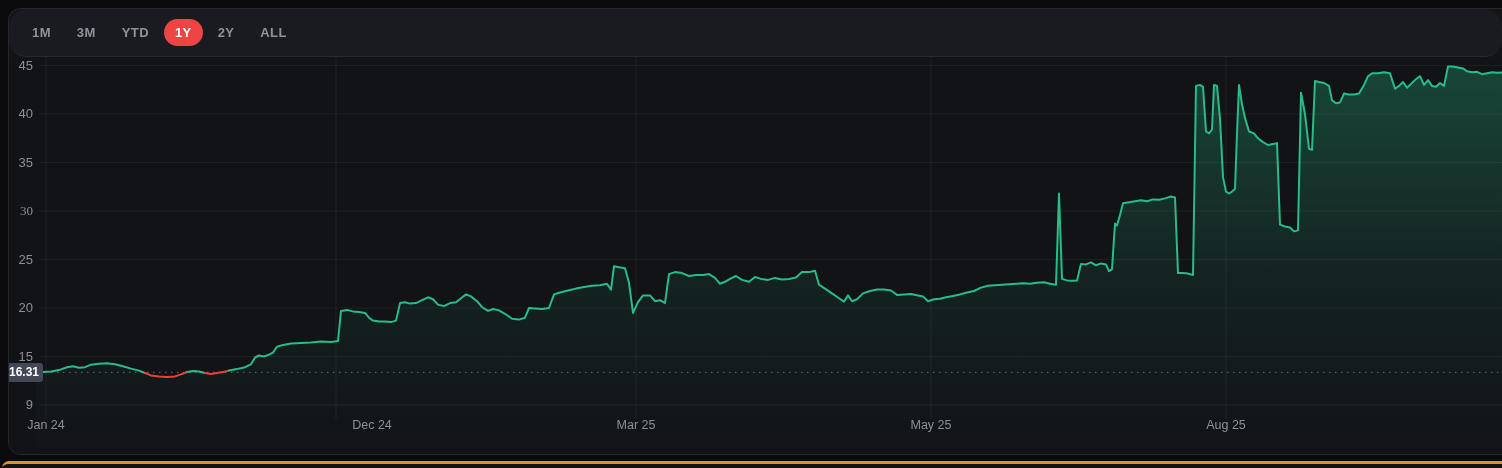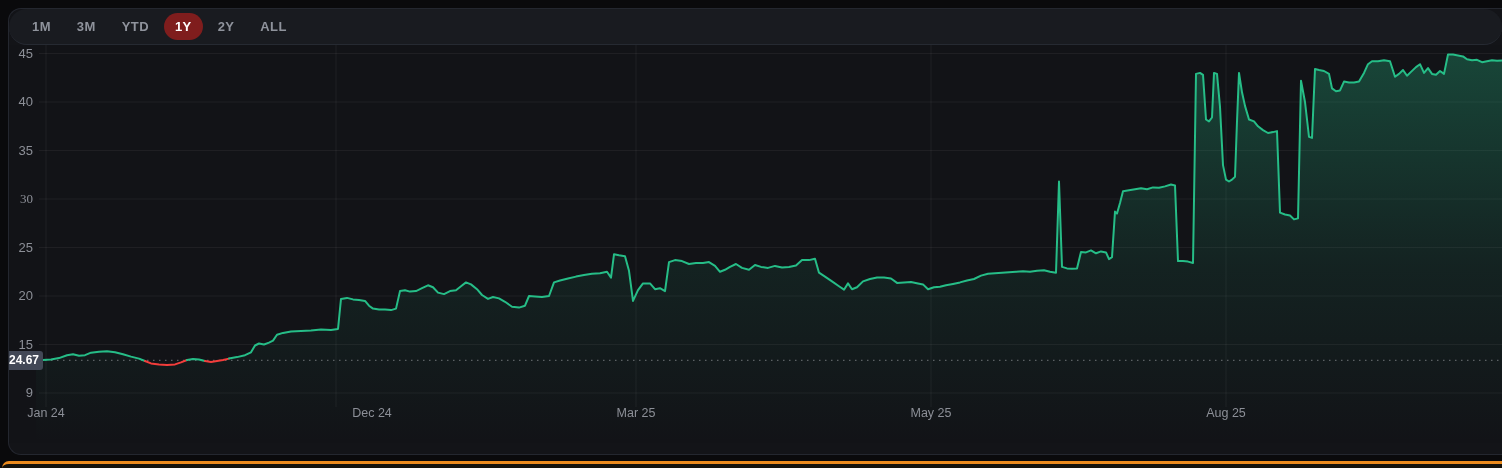--- a/index.html
+++ b/index.html
@@ -12,32 +12,32 @@
   .page { position:absolute; inset:0; }
 
   .panel {
     position:absolute; left:8px; top:8px; width:1494px; height:447px;
     background:#131418;
     border:1px solid #24272f; border-right:none;
     border-radius:13px 0 0 13px;
     overflow:hidden;
   }
   .nav {
-    height:36px; background:#191b20;
+    height:48px; background:#191b20;
     border-bottom:1px solid #262a32;
     display:flex; align-items:center;
     padding-left:12px; gap:4px;border-radius:18px;
   }
   .range-btn {
     background:transparent; border:none; cursor:pointer;
     color:#8f939c; font-family:inherit;
     font-size:13px; font-weight:700; letter-spacing:.4px;
     padding:7px 11px; border-radius:15px; line-height:1;
   }
-  .range-btn.active { background:#7f1d1d; color:#ffffff; }
+  .range-btn.active { background:#ef4444; color:#ffffff; }
 
   .chart {
     position:relative; width:1494px; height:398px; background:#121317;
   }
   .chart svg { position:absolute; left:0; top:0; display:block; }
 
   .y-label {
     position:absolute; left:0; width:24px; text-align:right;
     color:#8c8f97; font-size:13px; line-height:16px;
     user-select:none;
@@ -101,21 +101,21 @@
           <path d="M27,315.5L27,315.5L34,315.0L42,314.5L50,313.1L58,310.2L64,309.2L70,310.7L76,310.2L82,307.7L90,306.8L98,306.3L106,307.3L114,309.2L122,311.6L130,313.6L136,316.0L142,318.4L150,319.4L158,319.9L166,319.4L172,317.4L178,315.0L184,314.1L190,314.5L196,316.0L202,317.0L208,316.0L214,315.0L220,313.6L228,312.1L236,310.2L242,307.3L246,300.5L250,298.5L255,299.5L260,297.6L264,295.6L268,289.8L274,287.9L282,286.4L292,285.9L302,285.4L312,284.5L322,284.9L329,284.0L332,253.9L338,252.9L344,254.4L350,254.9L356,255.9L360,260.7L364,263.6L370,264.6L376,264.6L382,265.1L387,263.6L391,246.1L396,245.2L401,246.6L407,246.1L413,243.2L419,240.3L424,242.3L429,247.6L435,249.1L441,246.1L447,245.2L452,241.3L457,237.4L462,239.4L468,244.2L473,250.0L479,253.9L484,252.0L490,253.4L496,256.8L503,261.7L510,262.6L516,260.7L520,251.0L526,251.5L533,252.0L540,251.0L545,237.4L551,235.5L559,233.5L567,231.6L575,230.1L583,228.7L591,228.2L598,226.8L602,232.6L605,209.3L610,210.3L616,211.2L620,225.8L624,255.9L629,245.2L634,238.4L641,238.4L646,244.2L651,243.2L656,246.1L660,217.1L666,215.1L673,216.1L680,219.0L687,218.0L694,218.0L700,217.1L706,220.9L711,226.8L716,224.8L721,221.9L727,219.0L733,222.9L740,224.8L746,220.0L752,221.9L759,222.9L766,220.9L773,222.4L780,221.9L787,220.4L793,215.1L800,215.1L806,213.7L810,227.7L816,231.6L823,236.4L830,241.3L835,244.7L839,238.4L843,244.2L848,242.3L854,236.4L861,234.0L868,232.6L875,232.6L882,233.5L888,237.9L895,237.4L902,236.9L909,238.4L914,239.4L919,244.2L925,242.3L931,241.8L937,240.3L944,238.9L951,237.4L958,235.5L965,234.0L972,230.6L979,228.7L986,228.2L993,227.7L1000,227.2L1007,226.8L1014,226.3L1021,226.8L1028,225.8L1035,225.3L1041,226.8L1047,227.7L1050,136.5L1053,221.9L1058,223.4L1063,223.8L1068,223.4L1072,206.9L1077,207.4L1082,205.4L1087,208.3L1092,206.4L1097,207.4L1100,214.1L1103,212.2L1106,166.6L1108,168.6L1111,157.9L1114,146.2L1120,145.3L1126,144.3L1132,143.3L1138,144.3L1144,142.4L1150,142.8L1156,141.4L1162,139.5L1166,140.4L1169,216.1L1174,216.1L1179,216.6L1184,218.0L1187,28.9L1191,27.9L1194,29.8L1197,74.5L1200,76.4L1203,72.5L1205,27.9L1208,28.9L1211,61.9L1214,120.1L1217,134.6L1220,136.5L1223,134.6L1226,131.7L1228,76.4L1230,27.9L1233,47.3L1236,60.9L1240,74.5L1245,76.4L1249,81.3L1254,85.1L1259,88.0L1264,87.1L1268,86.1L1271,167.6L1276,169.5L1281,170.5L1285,174.4L1289,173.4L1292,35.7L1296,57.0L1300,91.9L1303,92.9L1306,24.0L1310,25.0L1315,26.0L1320,28.9L1323,43.4L1327,46.3L1331,45.4L1335,36.6L1340,37.6L1345,37.6L1350,36.6L1355,27.9L1359,19.2L1363,16.3L1369,16.3L1375,15.3L1381,16.3L1386,31.8L1390,28.9L1394,25.0L1398,30.8L1402,26.9L1407,22.1L1411,19.2L1415,27.9L1419,23.1L1423,28.9L1427,29.8L1431,26.0L1435,28.9L1439,9.5L1444,9.5L1449,10.4L1454,11.4L1458,14.3L1463,15.3L1468,14.8L1473,17.2L1478,16.3L1483,15.3L1488,15.8L1494,15.3L1494,398L27,398Z" fill="url(#fillGrad)" stroke="none"></path>
           <line x1="30" y1="315.3" x2="1494" y2="315.3" stroke="#8e9196" stroke-width="1.2" stroke-dasharray="1.5 4.5" opacity="0.6"></line>
           <g fill="none" stroke-width="2" stroke-linejoin="round" stroke-linecap="round">
             <path d="M27,315.5L34,315.0L42,314.5L50,313.1L58,310.2L64,309.2L70,310.7L76,310.2L82,307.7L90,306.8L98,306.3L106,307.3L114,309.2L122,311.6L130,313.6L136,316.0" stroke="#26bd87"></path>
             <path d="M136,316.0L142,318.4L150,319.4L158,319.9L166,319.4L172,317.4L178,315.0" stroke="#f33d3b"></path>
             <path d="M178,315.0L184,314.1L190,314.5L196,316.0" stroke="#26bd87"></path>
             <path d="M196,316.0L202,317.0L208,316.0L214,315.0L220,313.6" stroke="#f33d3b"></path>
             <path d="M220,313.6L228,312.1L236,310.2L242,307.3L246,300.5L250,298.5L255,299.5L260,297.6L264,295.6L268,289.8L274,287.9L282,286.4L292,285.9L302,285.4L312,284.5L322,284.9L329,284.0L332,253.9L338,252.9L344,254.4L350,254.9L356,255.9L360,260.7L364,263.6L370,264.6L376,264.6L382,265.1L387,263.6L391,246.1L396,245.2L401,246.6L407,246.1L413,243.2L419,240.3L424,242.3L429,247.6L435,249.1L441,246.1L447,245.2L452,241.3L457,237.4L462,239.4L468,244.2L473,250.0L479,253.9L484,252.0L490,253.4L496,256.8L503,261.7L510,262.6L516,260.7L520,251.0L526,251.5L533,252.0L540,251.0L545,237.4L551,235.5L559,233.5L567,231.6L575,230.1L583,228.7L591,228.2L598,226.8L602,232.6L605,209.3L610,210.3L616,211.2L620,225.8L624,255.9L629,245.2L634,238.4L641,238.4L646,244.2L651,243.2L656,246.1L660,217.1L666,215.1L673,216.1L680,219.0L687,218.0L694,218.0L700,217.1L706,220.9L711,226.8L716,224.8L721,221.9L727,219.0L733,222.9L740,224.8L746,220.0L752,221.9L759,222.9L766,220.9L773,222.4L780,221.9L787,220.4L793,215.1L800,215.1L806,213.7L810,227.7L816,231.6L823,236.4L830,241.3L835,244.7L839,238.4L843,244.2L848,242.3L854,236.4L861,234.0L868,232.6L875,232.6L882,233.5L888,237.9L895,237.4L902,236.9L909,238.4L914,239.4L919,244.2L925,242.3L931,241.8L937,240.3L944,238.9L951,237.4L958,235.5L965,234.0L972,230.6L979,228.7L986,228.2L993,227.7L1000,227.2L1007,226.8L1014,226.3L1021,226.8L1028,225.8L1035,225.3L1041,226.8L1047,227.7L1050,136.5L1053,221.9L1058,223.4L1063,223.8L1068,223.4L1072,206.9L1077,207.4L1082,205.4L1087,208.3L1092,206.4L1097,207.4L1100,214.1L1103,212.2L1106,166.6L1108,168.6L1111,157.9L1114,146.2L1120,145.3L1126,144.3L1132,143.3L1138,144.3L1144,142.4L1150,142.8L1156,141.4L1162,139.5L1166,140.4L1169,216.1L1174,216.1L1179,216.6L1184,218.0L1187,28.9L1191,27.9L1194,29.8L1197,74.5L1200,76.4L1203,72.5L1205,27.9L1208,28.9L1211,61.9L1214,120.1L1217,134.6L1220,136.5L1223,134.6L1226,131.7L1228,76.4L1230,27.9L1233,47.3L1236,60.9L1240,74.5L1245,76.4L1249,81.3L1254,85.1L1259,88.0L1264,87.1L1268,86.1L1271,167.6L1276,169.5L1281,170.5L1285,174.4L1289,173.4L1292,35.7L1296,57.0L1300,91.9L1303,92.9L1306,24.0L1310,25.0L1315,26.0L1320,28.9L1323,43.4L1327,46.3L1331,45.4L1335,36.6L1340,37.6L1345,37.6L1350,36.6L1355,27.9L1359,19.2L1363,16.3L1369,16.3L1375,15.3L1381,16.3L1386,31.8L1390,28.9L1394,25.0L1398,30.8L1402,26.9L1407,22.1L1411,19.2L1415,27.9L1419,23.1L1423,28.9L1427,29.8L1431,26.0L1435,28.9L1439,9.5L1444,9.5L1449,10.4L1454,11.4L1458,14.3L1463,15.3L1468,14.8L1473,17.2L1478,16.3L1483,15.3L1488,15.8L1494,15.3" stroke="#26bd87"></path>
           </g>
         </svg>
-      <div class="price-tag" id="priceTag" style="top: 305.811px;">24.67</div>
+      <div class="price-tag" id="priceTag" style="top: 305.811px;">16.31</div>
     <span class="y-label" style="top: 0.5px;">45</span>
         <span class="y-label" style="top: 49px;">40</span>
         <span class="y-label" style="top: 97.5px;">35</span>
         <span class="y-label" style="top: 146px; font-family: Liberation Serif, serif;">30</span>
         <span class="y-label" style="top: 194.5px;">25</span>
         <span class="y-label" style="top: 243px;">20</span>
         <span class="y-label" style="top: 291.5px;">15</span>
         <span class="y-label" style="top: 340px;">9</span>
         <span class="x-label" style="left: 37px; top: 361px;">Jan 24</span>
         <span class="x-label" style="left: 327px; top: 361px; margin-left: 36px;">Dec 24</span>

